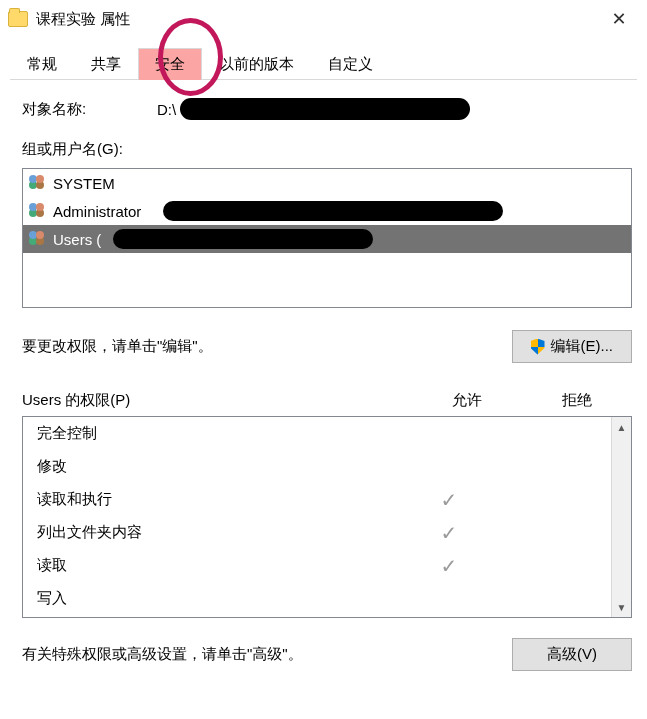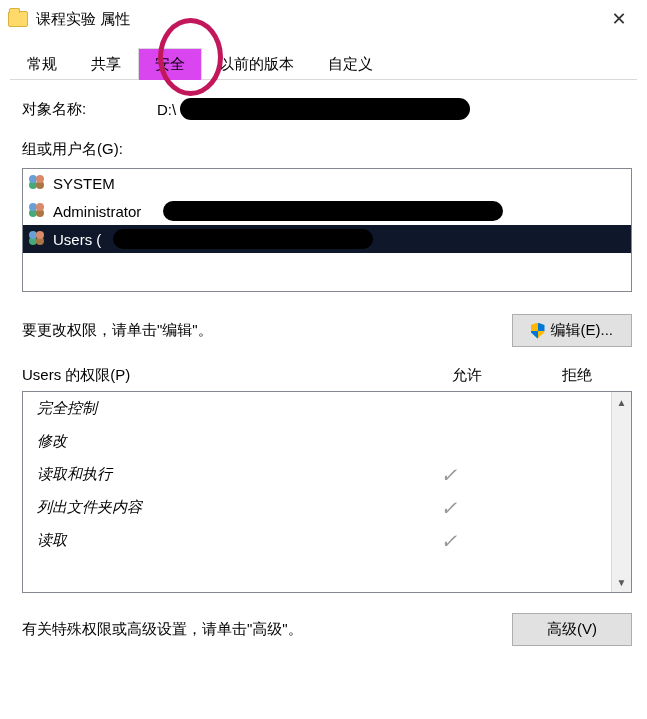--- a/index.html
+++ b/index.html
@@ -57,21 +57,21 @@
     padding: 6px 16px;
     border: 1px solid transparent;
     border-bottom: none;
     background: #fff;
     cursor: default;
     font-size: 15px;
     position: relative;
   }
   .tab.active {
     border-color: #d9d9d9;
-    background: #d946ef;
+    background: #fca5a5;
     z-index: 2;
   }
   .tab-underline {
     position: absolute;
     left: 10px; right: 10px; bottom: 0;
     height: 1px;
     background: #d9d9d9;
   }
   .ellipse-annot {
     position: absolute;
@@ -90,33 +90,33 @@
   .row .blackbar {
     height: 22px;
     background: #000;
     border-radius: 11px;
     flex: 0 0 290px;
     position: relative;
   }
   .group-label { margin: 16px 0 9px 0; }
   .listbox {
     border: 1px solid #828790;
-    height: 124px;
+    height: 140px;
     background: #fff;
     overflow: hidden;
   }
   .list-item {
     display: flex;
     align-items: center;
     height: 28px;
     padding: 0 6px;
     position: relative;
   }
   .list-item.selected {
-    background: #0f172a;
+    background: #737373;
     color: #fff;
   }
   .users-icon {
     width: 18px; height: 16px;
     margin-right: 6px;
     position: relative;
     flex: 0 0 18px;
   }
   .users-icon::before, .users-icon::after {
     content: "";
@@ -154,31 +154,31 @@
     justify-content: center;
   }
   .shield {
     width: 14px; height: 16px;
     display: inline-block;
     background: conic-gradient(#0078d7 0 25%, #ffb900 25% 50%, #0078d7 50% 75%, #ffb900 75% 100%);
     clip-path: polygon(50% 0, 100% 15%, 100% 60%, 50% 100%, 0 60%, 0 15%);
   }
   .perm-header {
     display: flex;
-    margin-top: 19px;
+    margin-top: 28px;
     margin-bottom: 6px;
   }
   .perm-header .ph-name { flex: 1; }
   .perm-header .ph-col { width: 110px; text-align: center; }
   .perm-box {
     border: 1px solid #828790;
     display: flex;
     height: 202px;
   }
-  .perm-rows { flex: 1; overflow: hidden; font-style: italic; }
+  .perm-rows { flex: 1; overflow: hidden; }
   .perm-row {
     display: flex;
     align-items: center;
     height: 33px;
     padding-left: 14px;
   }
   .perm-row .pname { flex: 1; }
   .perm-row .pcell {
     width: 108px;
     text-align: center;
@@ -290,20 +290,25 @@
         <div class="perm-row">
           <span class="pname">列出文件夹内容</span>
           <span class="pcell check">✓</span>
           <span class="pcell check"></span>
         </div>
         <div class="perm-row">
           <span class="pname">读取</span>
           <span class="pcell check">✓</span>
           <span class="pcell check"></span>
         </div>
+        <div class="perm-row">
+          <span class="pname">写入</span>
+          <span class="pcell check"></span>
+          <span class="pcell check"></span>
+        </div>
       </div>
     <div class="scrollbar">
       <div class="sb-btn">▲</div>
       <div class="sb-track"></div>
       <div class="sb-btn">▼</div>
     </div>
   </div>
 
   <div class="adv-row">
     <span class="txt">有关特殊权限或高级设置，请单击"高级"。</span>

